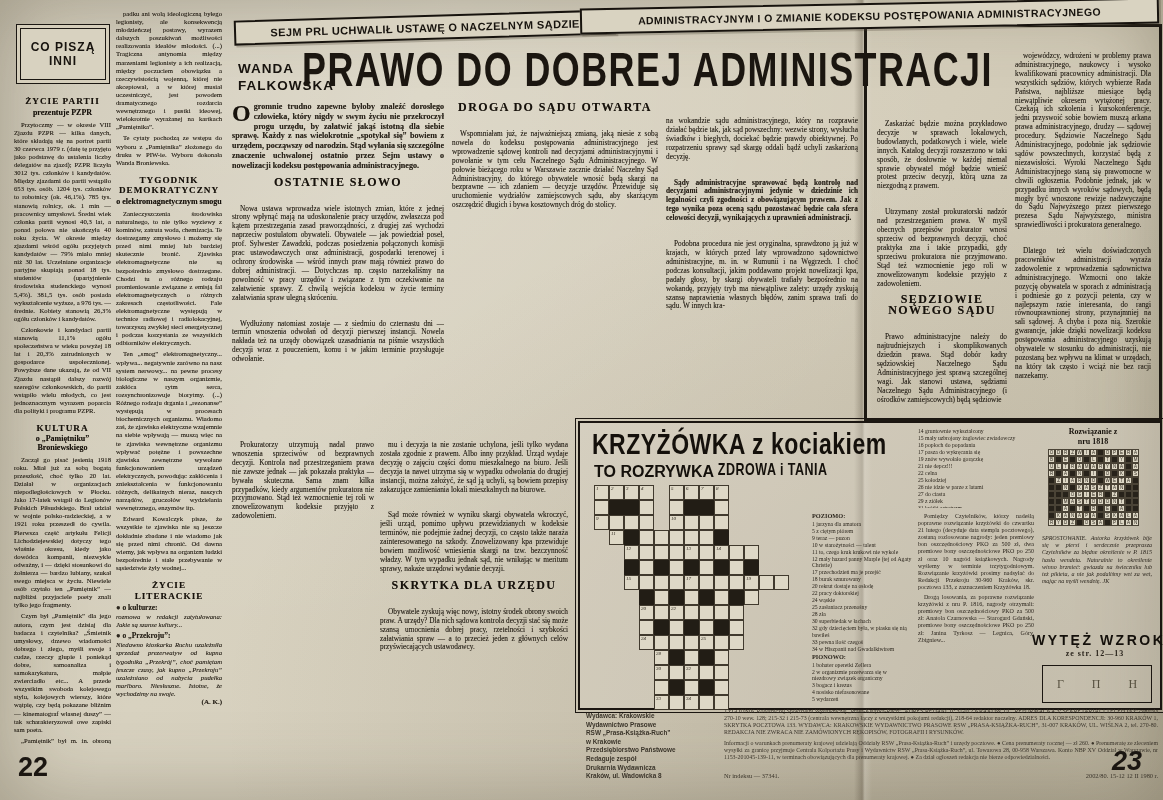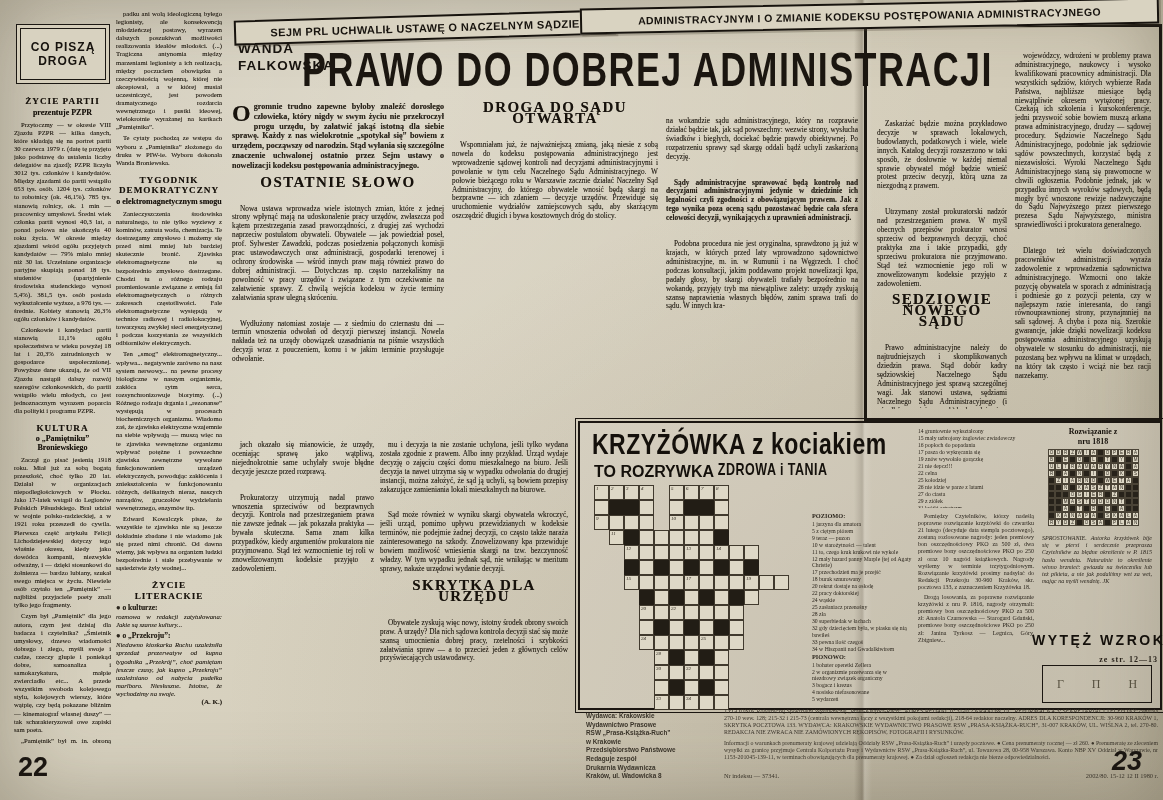--- a/index.html
+++ b/index.html
@@ -13,21 +13,21 @@
   .abs{position:absolute;}
   .fold{left:854px;top:0;width:18px;height:800px;
     background:linear-gradient(90deg,transparent,rgba(60,50,35,.28) 45%,rgba(255,255,255,.15) 60%,transparent);}
   
   .col{font-size:7.3px;line-height:8.9px;text-align:justify;overflow:hidden;
     color:#2b251c;text-shadow:0 0 .5px rgba(43,38,28,.5);}
   .col p{margin:17px 0 3px;text-indent:8px;}
   .sb{font-size:6.7px;line-height:8.1px;text-align:justify;overflow:hidden;
     color:#2b251c;text-shadow:0 0 .5px rgba(43,38,28,.5);}
   .sb p{margin:0 0 3px;text-indent:7px;}
-  .h{font-weight:bold;font-size:15px;line-height:11px;letter-spacing:1.4px;
+  .h{font-weight:bold;font-size:12px;line-height:11px;letter-spacing:1.4px;
     text-align:center;margin:6px 0 4px;text-indent:0;color:#17120c;}
   .hsb{font-weight:bold;font-size:9.2px;line-height:10.5px;letter-spacing:1px;
     text-align:center;margin:8px 0 2px;color:#17120c;}
   .sub{font-weight:bold;font-size:8px;text-align:center;margin:0 0 4px;color:#17120c;}
   .boldp{font-weight:bold;}
   .dropcap{float:left;font:bold 24px/20px "Liberation Serif",serif;margin:1px 3px 0 0;color:#17120c;}
   .intro{font-size:8.1px;line-height:9.8px;font-weight:bold;}
   
   .cpbox{border:1.5px solid #1b1712;box-shadow:0 0 0 3px #d5cebb,0 0 0 4px #1b1712;
     display:flex;align-items:center;justify-content:center;text-align:center;
@@ -84,21 +84,21 @@
      linear-gradient(180deg,#a99d83,#8f8268);
     filter:contrast(1.05) grayscale(.2);}
 </style>
 </head>
 <body>
 
 <div id="paper">
   <div class="abs fold"></div>
 
   <div class="abs cpbox" style="left:20px;top:28px;width:84px;height:50px;">
-    <span>CO PISZĄ DROGA</span>
+    <span>CO PISZĄ INNI</span>
   </div>
 
   <div class="abs sb" style="left:14px;top:88px;width:97px;height:656px;">
     <div class="hsb">ŻYCIE PARTII</div>
     <div class="sub">prezentuje PZPR</div>
     <div>
         <p>Przytoczmy — w okresie VIII Zjazdu PZPR — kilka danych, które składają się na portret partii 30 czerwca 1979 r. (datę tę przyjęto jako podstawę do ustalenia liczby delegatów na zjazd); PZPR liczyła 3012 tys. członków i kandydatów. Między zjazdami do partii wstąpiło 653 tys. osób. 1204 tys. członków to robotnicy (ok. 46,1%). 785 tys. stanowią rolnicy, ok. 1 min — pracownicy umysłowi. Średni wiek członka partii wynosi 40,3 lat, a ponad połowa nie ukończyła 40 roku życia. W okresie między zjazdami wśród ogółu przyjętych kandydatów — 79% miało mniej niż 30 lat. Uczelniane organizacje partyjne skupiają ponad 18 tys. studentów (upartyjnienie środowiska studenckiego wynosi 5,4%). 381,5 tys. osób posiada wykształcenie wyższe, a 976 tys. — średnie. Kobiety stanowią 26,3% ogółu członków i kandydatów.</p>
         <p>Członkowie i kandydaci partii stanowią 11,1% ogółu społeczeństwa w wieku powyżej 18 lat i 20,3% zatrudnionych w gospodarce uspołecznionej. Powyższe dane ukazują, że od VII Zjazdu nastąpił dalszy rozwój szeregów członkowskich, do partii wstąpiło wielu młodych, co jest jednoznacznym wyrazem poparcia dla polityki i programu PZPR.</p>
       </div>
     <div class="hsb">KULTURA</div>
@@ -133,21 +133,21 @@
 
   <div class="abs pagenum" style="left:18px;top:754px;">22</div>
 
   <div class="abs banner" style="left:234px;top:15px;width:378px;height:21px;transform:rotate(-1.7deg);z-index:3;">
     <span>SEJM PRL UCHWALIŁ USTAWĘ O NACZELNYM SĄDZIE</span>
   </div>
   <div class="abs banner" style="left:580px;top:3px;width:575px;height:22px;transform:rotate(-1.1deg);z-index:4;font-size:10.5px;">
     <span>ADMINISTRACYJNYM I O ZMIANIE KODEKSU POSTĘPOWANIA ADMINISTRACYJNEGO</span>
   </div>
 
-  <div class="abs byline" style="left:238px;top:40px;">
+  <div class="abs byline" style="left:238px;top:60px;">
     <div>WANDA</div>
     <div>FALKOWSKA</div>
   </div>
   <div class="abs" style="left:302px;top:44px;width:648px;height:54px;z-index:5;overflow:visible;">
     <div class="headline">PRAWO DO DOBREJ ADMINISTRACJI</div>
   </div>
 
   <div class="abs col" style="left:232px;top:102px;width:212px;height:318px;">
     <div class="intro">
       <span class="dropcap">O</span><span>gromnie trudno zapewne byłoby znaleźć dorosłego człowieka, który nigdy w swym życiu nie przekroczył progu urzędu, by załatwić jakąś istotną dla siebie sprawę. Każdy z nas wielokrotnie „spotykał się” bowiem z urzędem, począwszy od narodzin. Stąd wyłania się szczególne znaczenie uchwalonej ostatnio przez Sejm ustawy o nowelizacji kodeksu postępowania administracyjnego.</span>
@@ -169,21 +169,20 @@
   <div class="abs col" style="left:666px;top:100px;width:192px;height:320px;">
     <p style="text-indent:0;">na wokandzie sądu administracyjnego, który na rozprawie działać będzie tak, jak sąd powszechny: wezwie strony, wysłucha świadków i biegłych, dociekać będzie prawdy obiektywnej. Po rozpatrzeniu sprawy sąd skargę oddali bądź uchyli zaskarżoną decyzję.</p>
     <p class="boldp">Sądy administracyjne sprawować będą kontrolę nad decyzjami administracyjnymi jedynie w dziedzinie ich legalności czyli zgodności z obowiązującym prawem. Jak z tego wynika poza oceną sądu pozostawać będzie cała sfera celowości decyzji, wynikających z uprawnień administracji.</p>
     <div>
         <p>Podobna procedura nie jest oryginalna, sprawdzono ją już w krajach, w których przed laty wprowadzono sądownictwo administracyjne, m. in. w Rumunii i na Węgrzech. I choć podczas konsultacji, jakim poddawano projekt nowelizacji kpa, padały głosy, by skargi obywateli trafiały bezpośrednio na wokandę, przyjęty tryb ma niewątpliwe zalety: urzędy zyskują szansę naprawienia własnych błędów, zanim sprawa trafi do sądu. W innych kra-</p>
       </div>
   </div>
 
   <div class="abs col" style="left:232px;top:424px;width:142px;height:364px;">
     <div>
-        <p>jach okazało się mianowicie, że urzędy, oceniając sprawę jako wątpliwą, niejednokrotnie same uchylały swoje błędne decyzje jeszcze przed rozprawą.</p>
         <p>Prokuratorzy utrzymują nadal prawo wnoszenia sprzeciwów od bezprawnych decyzji. Kontrola nad przestrzeganiem prawa nie zawsze jednak — jak pokazała praktyka — bywała skuteczna. Sama znam kilka przypadków, kiedy argumentów prokuratora nie przyjmowano. Stąd też wzmocnienie tej roli w znowelizowanym kodeksie przyjęto z zadowoleniem.</p>
       </div>
   </div>
   <div class="abs col" style="left:380px;top:424px;width:188px;height:322px;">
     <div>
         <p>mu i decyzja ta nie zostanie uchylona, jeśli tylko wydana została zgodnie z prawem. Albo inny przykład. Urząd wydaje decyzję o zajęciu części domu mieszkalnego na biuro. Jeśli decyzja ta nawet utrzyma się w wypadku odwołania do drugiej instancji, można założyć, że sąd ją uchyli, są bowiem przepisy zakazujące zamieniania lokali mieszkalnych na biurowe.</p>
         <p>Sąd może również w wyniku skargi obywatela wkroczyć, jeśli urząd, pomimo upływu przewidzianych w kodeksie terminów, nie podejmie żadnej decyzji, co często także naraża zainteresowanego na szkody. Znowelizowany kpa przewiduje bowiem możliwość wniesienia skargi na tzw. bezczynność władzy. W tym wypadku jednak sąd, nie wnikając w meritum sprawy, nakaże urzędowi wydanie decyzji.</p>
       </div>
     <div class="h">SKRYTKA DLA URZĘDU</div>
     <div>
@@ -668,21 +667,21 @@
         <div class="sc blk"></div>
         <div class="sc">P</div>
         <div class="sc">L</div>
         <div class="sc">A</div>
         <div class="sc">N</div>
       </div>
 
     <div class="abs sprost" style="left:462px;top:112px;width:110px;height:90px;">SPROSTOWANIE. Autorka krzyżówek bije się w piersi i serdecznie przeprasza Czytelników za błędne określenie w P. 1815 hasła wendeta. Naturalnie to określenie winno brzmieć: gwiazda na świeczniku lub też pikieta, a nie jak podaliśmy wet za wet, mając na myśli wendetę. JK</div>
 
     <div class="abs wytez" style="left:452px;top:210px;width:126px;">WYTĘŻ WZROK</div>
-    <div class="abs wytez-sub" style="left:452px;top:232px;width:126px;text-align:right;">ze str. 12—13</div>
+    <div class="abs wytez-sub" style="left:452px;top:226px;width:126px;">ze str. 12—13</div>
     <div class="abs wytez-box" style="left:462px;top:242px;width:108px;height:36px;" id="wytez-box">
         <span>Г</span>
         <span>П</span>
         <span>H</span>
       </div>
   </div>
 
   <div class="abs imp-left" style="left:586px;top:712px;width:126px;">
     <div>
         <div>Wydawca: Krakowskie</div>

